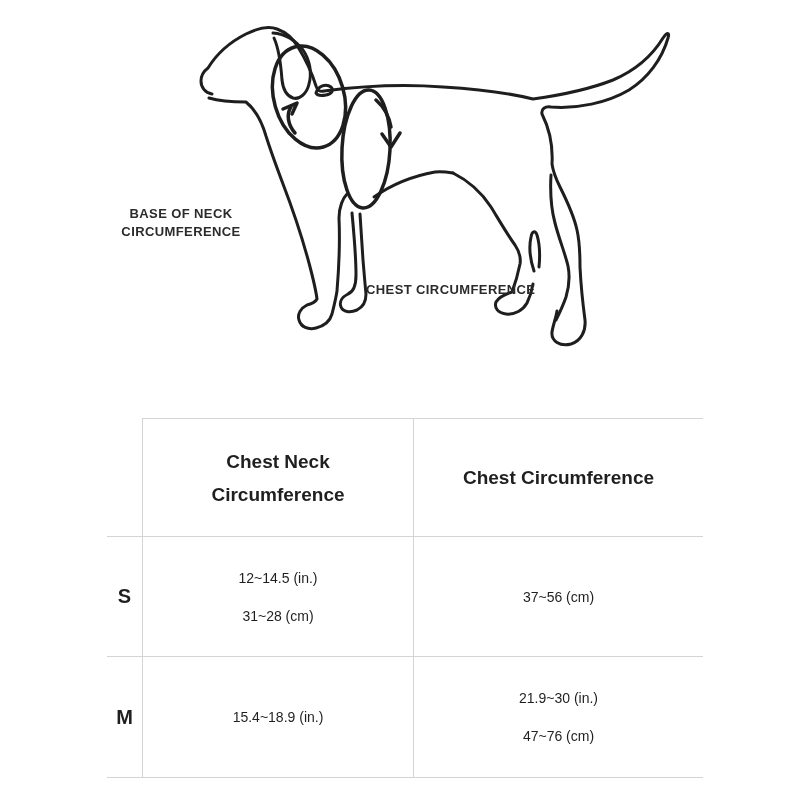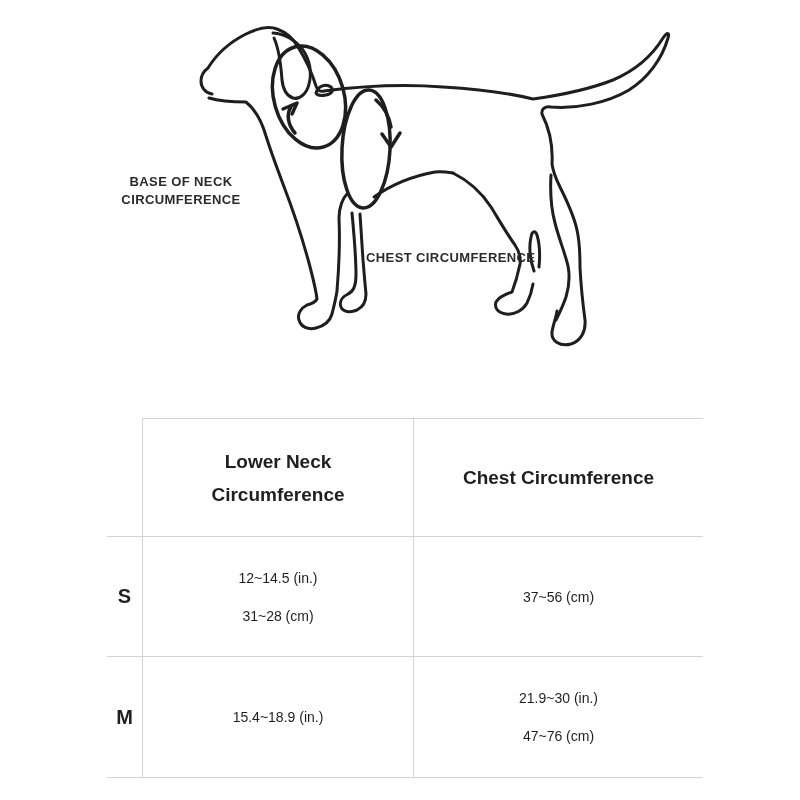--- a/index.html
+++ b/index.html
@@ -21,20 +21,21 @@
     width: 800px; height: 410px;
   }
   .diagram svg { position: absolute; left: 0; top: 0; }
   .diag-label {
     position: absolute;
     font-size: 13px;
     font-weight: 700;
     letter-spacing: 0.4px;
     color: #2b2b2b;
     white-space: nowrap;
+    margin-top: 32px;
   }
   .neck-label {
     left: 118px; top: 173px;
     width: 126px;
     text-align: center;
     line-height: 18px;
   }
   .chest-label {
     left: 366px; top: 250px;
   }
@@ -180,21 +181,21 @@
       <div>BASE OF NECK</div>
       <div>CIRCUMFERENCE</div>
     </div>
     <div class="diag-label chest-label">CHEST CIRCUMFERENCE</div>
   </div>
 
   <div class="size-table">
 
     <div class="cell b-right"></div>
     <div class="cell b-right b-top">
-      <div class="hdr-line">Lower Neck</div>
+      <div class="hdr-line">Chest Neck</div>
       <div class="hdr-line">Circumference</div>
     </div>
     <div class="cell b-top">
       <div class="hdr-line">Chest Circumference</div>
     </div>
 
     <div class="cell b-right">
       <div class="size-letter">S</div>
     </div>
     <div class="cell b-right">

